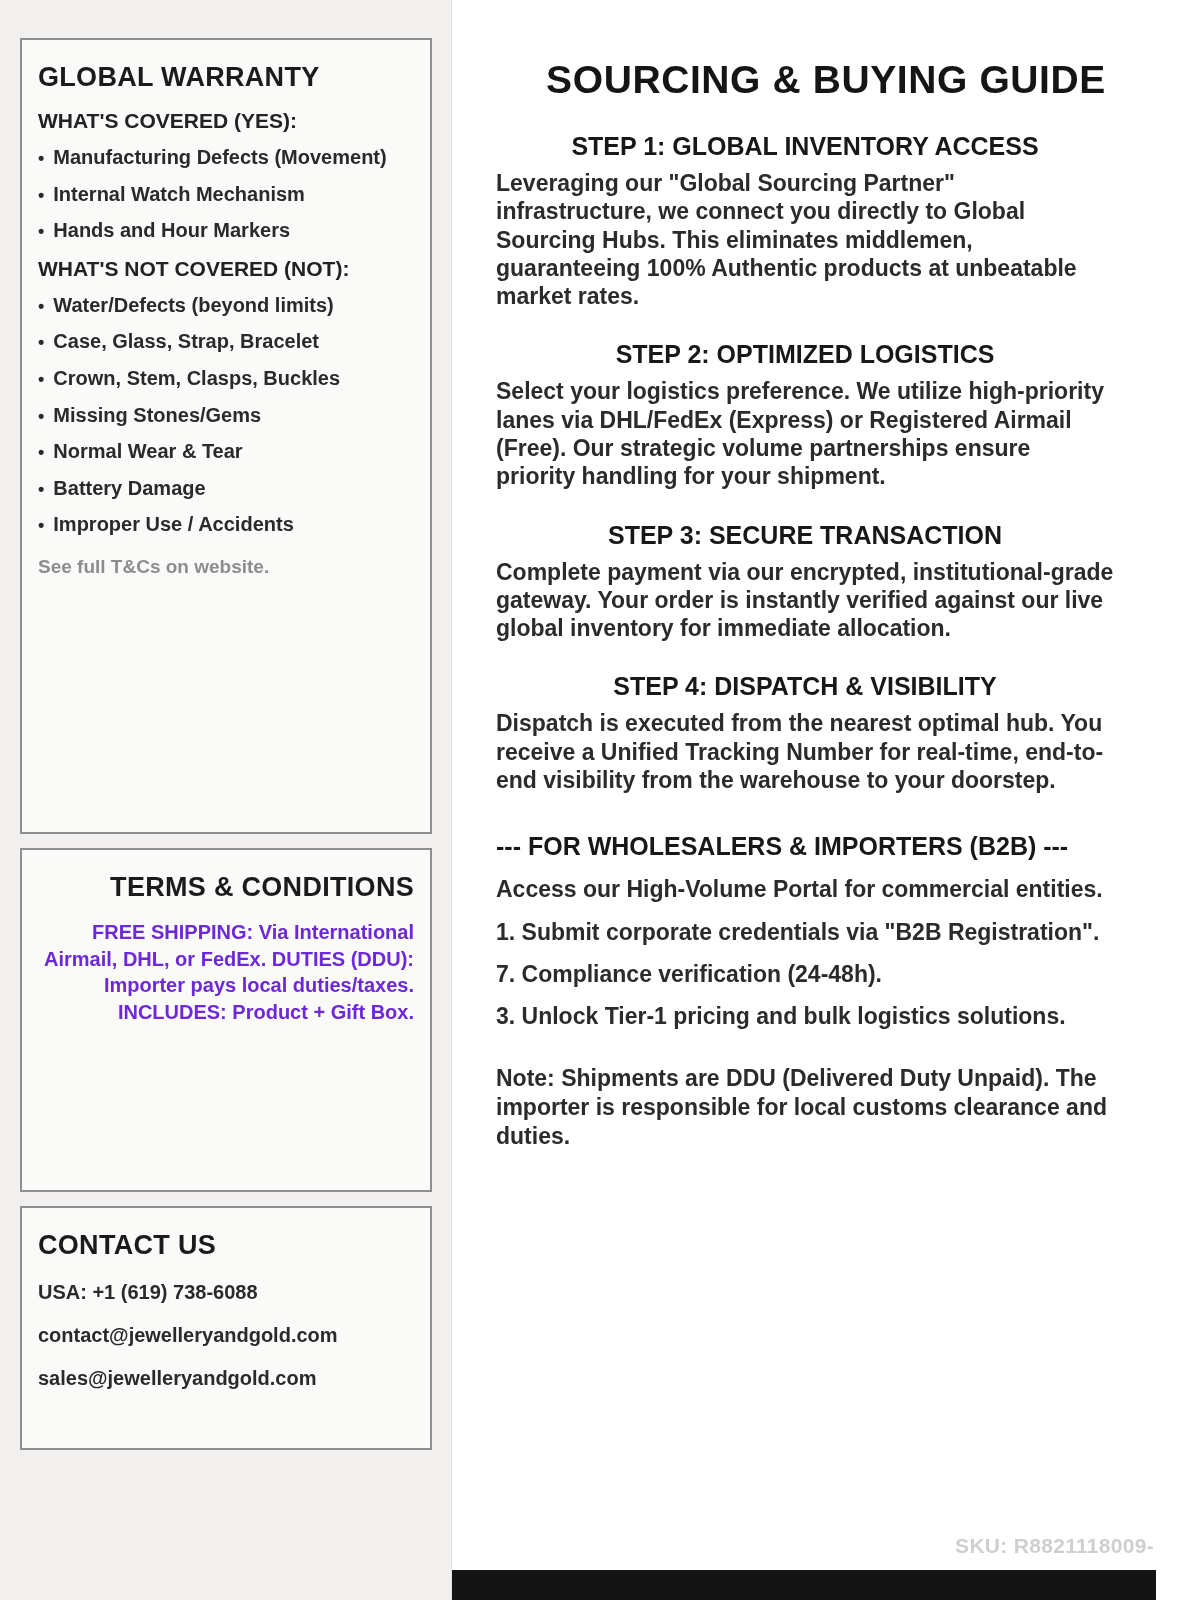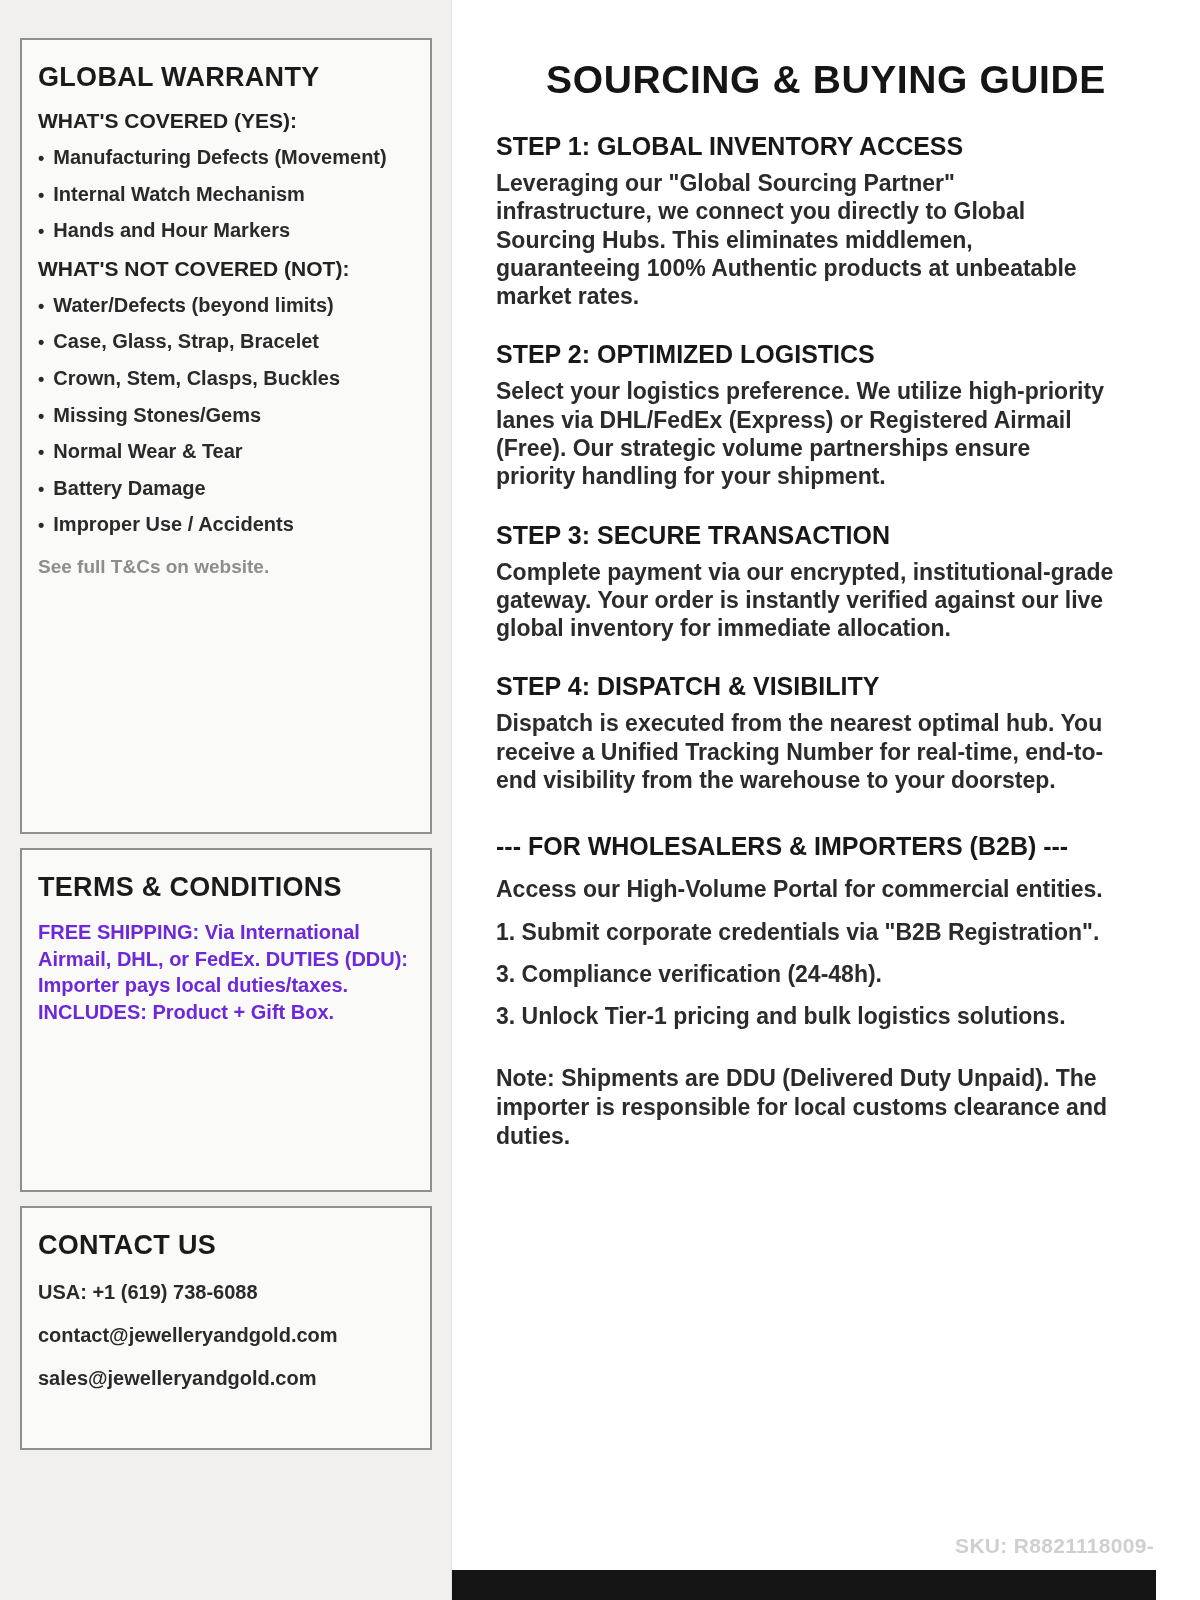--- a/index.html
+++ b/index.html
@@ -27,21 +27,21 @@
   }
   .box {
     position: absolute;
     left: 20px;
     width: 412px;
     background: #fafaf9;
     border: 2px solid #8f8f8f;
     padding: 18px 16px;
   }
   .box-warranty { top: 38px;  height: 796px; }
-  .box-terms    { top: 848px; height: 344px; }
+  .box-terms    { top: 848px; height: 344px; text-align: right; }
   .box-contact  { top: 1206px; height: 244px; }
 
   .box-title {
     font-size: 27px;
     font-weight: 800;
     color: #1b1b1b;
     letter-spacing: 0.3px;
     margin: 4px 0 16px;
   }
   .sub-heading {
@@ -99,20 +99,21 @@
     margin: 58px 30px 28px;
   }
   .content {
     padding: 0 86px 0 44px;
   }
   .step-heading {
     font-size: 25px;
     font-weight: 800;
     color: #181818;
     margin: 30px 0 8px;
+    text-align: center;
   }
   .step-body {
     font-size: 23px;
     font-weight: 600;
     color: #2b2b2b;
     line-height: 1.23;
     margin: 0;
   }
   .b2b-heading {
     font-size: 25px;
@@ -210,21 +211,21 @@
 
       <h2 class="step-heading">STEP 3: SECURE TRANSACTION</h2>
       <p class="step-body">Complete payment via our encrypted, institutional-grade gateway. Your order is instantly verified against our live global inventory for immediate allocation.</p>
 
       <h2 class="step-heading">STEP 4: DISPATCH &amp; VISIBILITY</h2>
       <p class="step-body">Dispatch is executed from the nearest optimal hub. You receive a Unified Tracking Number for real-time, end-to-end visibility from the warehouse to your doorstep.</p>
 
       <h2 class="b2b-heading">--- FOR WHOLESALERS &amp; IMPORTERS (B2B) ---</h2>
       <p class="b2b-intro">Access our High-Volume Portal for commercial entities.</p>
       <p class="b2b-item">1. Submit corporate credentials via "B2B Registration".</p>
-      <p class="b2b-item">3. Compliance verification (24-48h).</p>
+      <p class="b2b-item">7. Compliance verification (24-48h).</p>
       <p class="b2b-item">3. Unlock Tier-1 pricing and bulk logistics solutions.</p>
 
       <p class="note">Note: Shipments are DDU (Delivered Duty Unpaid). The importer is responsible for local customs clearance and duties.</p>
     </div>
 
     <div class="sku">SKU: R8821118009-</div>
   </main>
 
   <div class="bottom-bar"></div>
 

